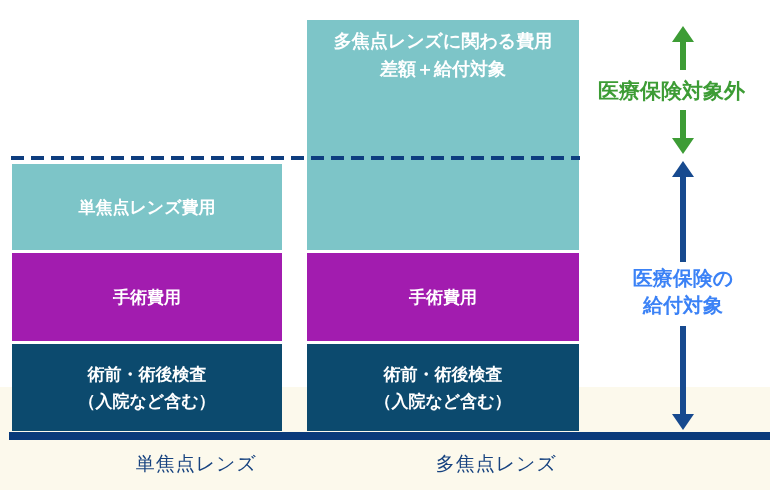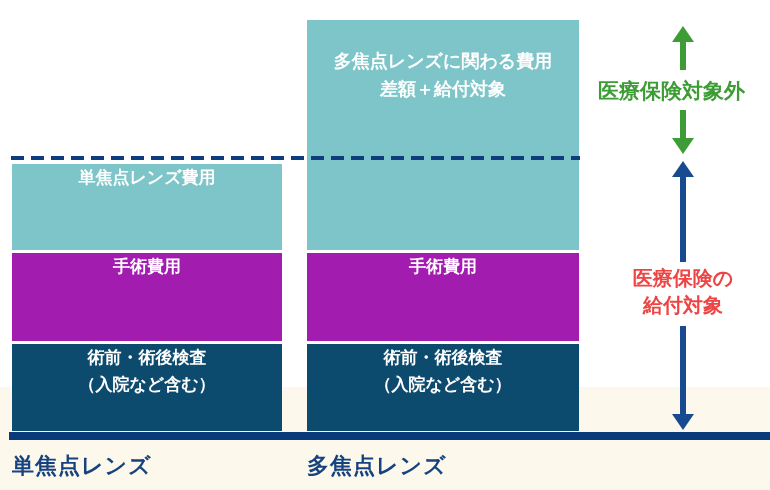--- a/index.html
+++ b/index.html
@@ -2,52 +2,52 @@
 <html><head>
 <meta charset="utf-8">
 <style>
   html,body{margin:0;padding:0;background:#fff;}
   .canvas{
     position:relative;width:770px;height:490px;background:#ffffff;
     overflow:hidden;font-family:"Liberation Sans",sans-serif;
   }
   .cream-band{position:absolute;left:0;top:387px;width:770px;height:103px;background:#fcf9ec;}
   .block{
-    position:absolute;display:flex;flex-direction:column;align-items:center;
+    position:absolute;display:flex;flex-direction:column;align-items:center;justify-content:center;
     color:#ffffff;font-weight:bold;text-align:center;font-size:17px;line-height:27px;box-sizing:border-box;
   }
   .light{background:#7dc5c8;}
   .dark{background:#a21caf;}
   .skyblue{background:#0c4a6e;}
-  .top-block{justify-content:flex-start;padding-top:27px;font-size:18px;line-height:28px;}
+  .top-block{justify-content:flex-start;padding-top:7px;font-size:18px;line-height:28px;}
   .dashed-line{
     position:absolute;left:11px;top:156px;width:569px;height:4px;
     background:repeating-linear-gradient(90deg,#0e3d7f 0,#0e3d7f 13px,rgba(0,0,0,0) 13px,rgba(0,0,0,0) 20px);
   }
   .axis-line{position:absolute;left:9px;top:432px;width:761px;height:8px;background:#0a3a7a;}
   .axis-label{
-    position:absolute;top:451px;font-size:22px;font-weight:bold;color:#16427f;
-    text-align:left;letter-spacing:1px;
+    position:absolute;top:451px;font-size:19px;font-weight:normal;color:#16427f;
+    text-align:right;letter-spacing:1px;
   }
   .rail{position:absolute;left:598px;width:170px;display:flex;flex-direction:column;align-items:center;}
   .tri{width:0;height:0;border-left:11px solid rgba(0,0,0,0);border-right:11px solid rgba(0,0,0,0);}
   .tri-up-green{border-bottom:16px solid #3d9c35;}
   .tri-down-green{border-top:16px solid #3d9c35;}
   .tri-up-blue{border-bottom:16px solid #174a8f;}
   .tri-down-blue{border-top:16px solid #174a8f;}
   .shaft{width:6px;}
   .shaft-green{background:#3d9c35;}
   .shaft-blue{background:#174a8f;}
   .rail-label-green{
     position:absolute;left:598px;width:170px;
     color:#3d9c35;font-size:21px;font-weight:bold;line-height:27px;
   }
   .rail-label-blue{
     position:absolute;left:598px;width:170px;text-align:center;
-    color:#ef4444;font-size:20px;font-weight:bold;line-height:27px;
+    color:#3b82f6;font-size:20px;font-weight:bold;line-height:27px;
   }
 </style>
 </head>
 <body>
 
 <div class="canvas">
 
   <div class="cream-band"></div>
 
   <div class="block light" style="left:12px;top:164px;width:270px;height:86px">

